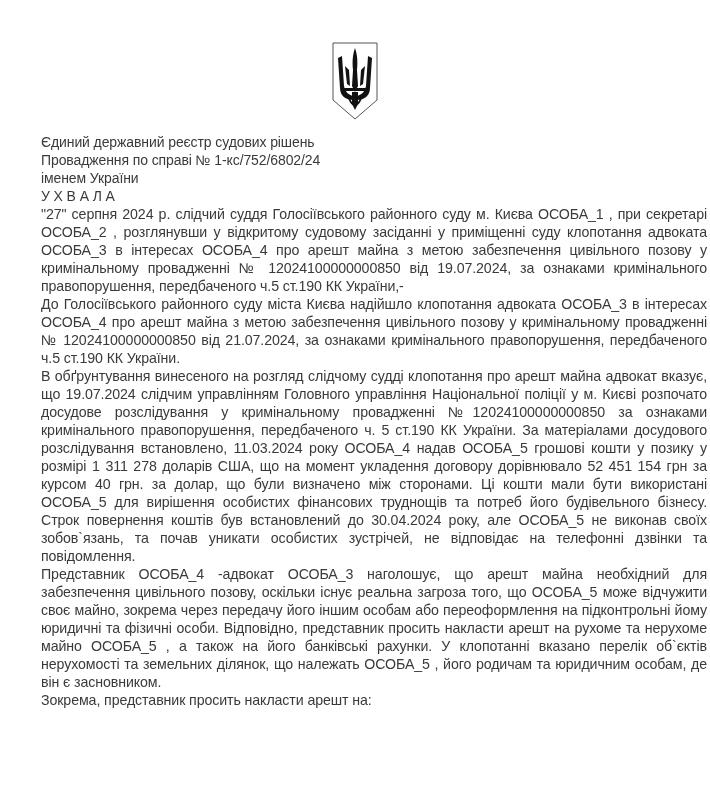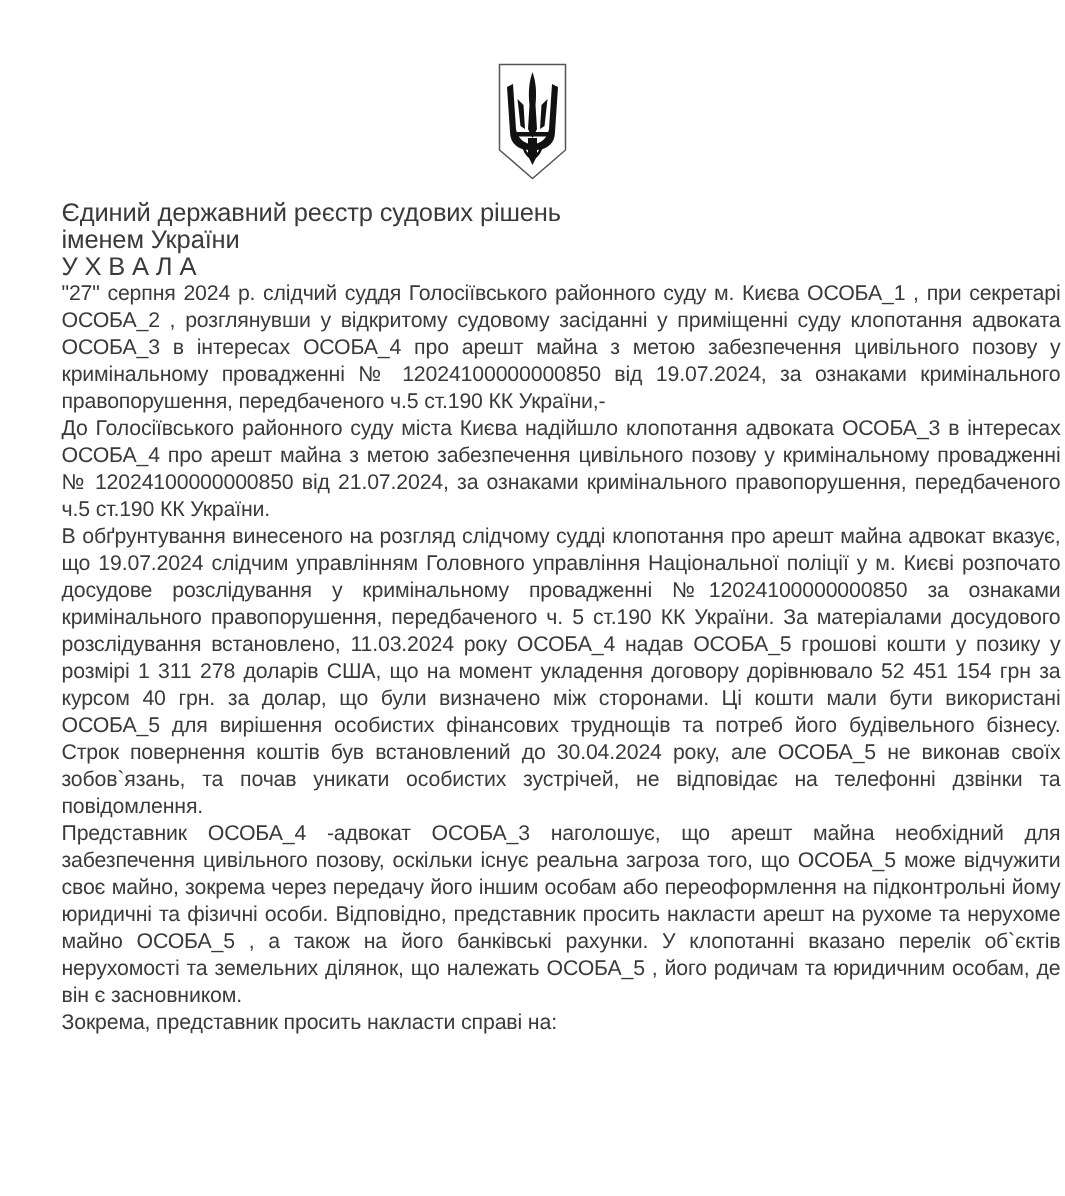--- a/index.html
+++ b/index.html
@@ -4,21 +4,21 @@
 <style>
   html, body { margin: 0; padding: 0; background: #ffffff; }
   body { width: 710px; height: 797px; overflow: hidden; position: relative; }
   .emblem { position: absolute; left: 330px; top: 40px; width: 50px; height: 82px; }
   .doc {
     position: absolute; left: 41px; top: 133px; width: 666px;
     font-family: "Liberation Sans", sans-serif; font-size: 14.2px; line-height: 18px;
     color: #3a3a3a; letter-spacing: -0.1px;
   }
   .doc p { margin: 0; }
-  .hdr { font-size: 17px; }
+  .hdr { font-size: 14px; }
   .j { text-align: justify; text-align-last: left; }
   .narrow { font-stretch: condensed; }
 </style>
 </head>
 <body>
 
 <svg class="emblem" viewBox="0 0 50 82">
   <path d="M3 3 H47 V60 L25 79 L3 60 Z" fill="#fff" stroke="#555" stroke-width="1"></path>
   <g fill="#111">
     <path d="M25 8 C23 14 22 20 23 30 L22 46 L25 52 L28 46 L27 30 C28 20 27 14 25 8 Z"></path>
@@ -27,20 +27,21 @@
     <path d="M15 26 L19 30 L20 46 L17 44 Z"></path>
     <path d="M35 26 L31 30 L30 46 L33 44 Z"></path>
     <path d="M13 48 L37 48 L37 51 L13 51 Z"></path>
     <path d="M22 52 L28 52 L28 64 L25 70 L22 64 Z"></path>
     <path d="M18 58 C20 64 23 66 25 66 C27 66 30 64 32 58 L30 58 C29 62 27 63 25 63 C23 63 21 62 20 58 Z"></path>
   </g>
 </svg>
 
 <div class="doc">
   <p class="hdr">Єдиний державний реєстр судових рішень</p>
+  <p class="hdr">Провадження по справі № 1-кс/752/6802/24</p>
   <p class="hdr">іменем України</p>
   <p class="hdr">У Х В А Л А</p>
   <p class="j narrow">"27" серпня 2024 р. слідчий суддя Голосіївського районного суду м. Києва ОСОБА_1 , при секретарі ОСОБА_2 , розглянувши у відкритому судовому засіданні у приміщенні суду клопотання адвоката ОСОБА_3 в інтересах ОСОБА_4 про арешт майна з метою забезпечення цивільного позову у кримінальному провадженні № 12024100000000850 від 19.07.2024, за ознаками кримінального правопорушення, передбаченого ч.5 ст.190 КК України,-</p>
   <p class="j narrow">До Голосіївського районного суду міста Києва надійшло клопотання адвоката ОСОБА_3 в інтересах ОСОБА_4 про арешт майна з метою забезпечення цивільного позову у кримінальному провадженні № 12024100000000850 від 21.07.2024, за ознаками кримінального правопорушення, передбаченого ч.5 ст.190 КК України.</p>
   <p class="j narrow">В обґрунтування винесеного на розгляд слідчому судді клопотання про арешт майна адвокат вказує, що 19.07.2024 слідчим управлінням Головного управління Національної поліції у м. Києві розпочато досудове розслідування у кримінальному провадженні №12024100000000850 за ознаками кримінального правопорушення, передбаченого ч. 5 ст.190 КК України. За матеріалами досудового розслідування встановлено, 11.03.2024 року ОСОБА_4 надав ОСОБА_5 грошові кошти у позику у розмірі 1 311 278 доларів США, що на момент укладення договору дорівнювало 52 451 154 грн за курсом 40 грн. за долар, що були визначено між сторонами. Ці кошти мали бути використані ОСОБА_5 для вирішення особистих фінансових труднощів та потреб його будівельного бізнесу. Строк повернення коштів був встановлений до 30.04.2024 року, але ОСОБА_5 не виконав своїх зобов`язань, та почав уникати особистих зустрічей, не відповідає на телефонні дзвінки та повідомлення.</p>
   <p class="j narrow">Представник ОСОБА_4 -адвокат ОСОБА_3 наголошує, що арешт майна необхідний для забезпечення цивільного позову, оскільки існує реальна загроза того, що ОСОБА_5 може відчужити своє майно, зокрема через передачу його іншим особам або переоформлення на підконтрольні йому юридичні та фізичні особи. Відповідно, представник просить накласти арешт на рухоме та нерухоме майно ОСОБА_5 , а також на його банківські рахунки. У клопотанні вказано перелік об`єктів нерухомості та земельних ділянок, що належать ОСОБА_5 , його родичам та юридичним особам, де він є засновником.</p>
-  <p class="narrow">Зокрема, представник просить накласти справі на:</p>
+  <p class="narrow">Зокрема, представник просить накласти арешт на:</p>
 </div>
 
 </body></html>

